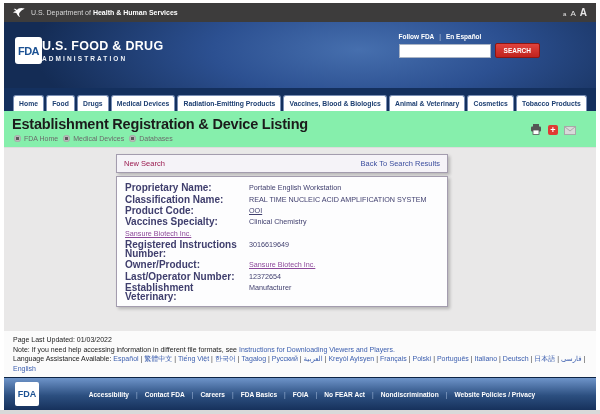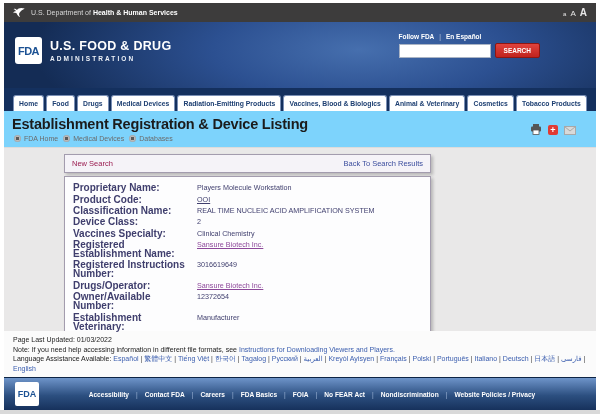--- a/index.html
+++ b/index.html
@@ -14,52 +14,52 @@
   .font-sizes { margin-left:auto; display:flex; align-items:baseline; gap:4px; color:#e8e8e8; cursor:pointer; }
   .fs-0 { font-size:6px; } .fs-1 { font-size:8px; } .fs-2 { font-size:10px; font-weight:bold; }
 
   
   .fda-header { height:66px; position:relative;
     background:radial-gradient(ellipse 55% 160% at 60% 42%, #46700 0%, #2c5091 45%, #142c55 100%);
     background:radial-gradient(ellipse 55% 160% at 60% 42%, #466fae 0%, #2c5091 45%, #142c55 100%); }
   .fda-left { position:absolute; left:11px; top:15px; display:flex; align-items:center; }
   .fda-logo { width:27px; height:27px; background:#fff; border-radius:3px; color:#1b5193;
     font-weight:bold; font-size:11px; display:flex; align-items:center; justify-content:center; letter-spacing:-0.5px; }
-  .fda-name { margin-left:8px; color:#fff; }
+  .fda-name { margin-left:0; color:#fff; }
   .fda-name .l1 { font-size:12.5px; font-weight:bold; letter-spacing:0.3px; }
   .fda-name .l2 { font-size:6.5px; letter-spacing:2.1px; margin-top:2px; color:#eef2f8; font-weight:bold; }
   .fda-right { position:absolute; right:56px; top:11px; }
   .follow-row { display:flex; gap:5px; color:#fff; font-size:6.5px; font-weight:bold; margin-bottom:3px; align-items:center; }
   .follow-row .sep { color:#b9c6dd; font-weight:normal; }
   .search-row { display:flex; gap:4px; align-items:center; }
   .search-input { width:92px; height:14px; border:1px solid #aab4c4; background:#fff; font-size:7px; padding:0 3px; }
   .search-btn { background:linear-gradient(#e0433c,#c1231e); color:#fff; font-size:6.5px; font-weight:bold;
     border:1px solid #8e1612; border-radius:2px; height:15px; padding:0 8px; cursor:pointer; font-family:"Liberation Sans",sans-serif; }
 
   
   .nav { background:#14305e; height:23px; display:flex; align-items:flex-end; padding:0 9px; gap:2px; }
   .tab { background:#fff; border:1px solid #7a8fb5; border-bottom:none; border-radius:3px 3px 0 0;
     color:#1c3e71; font-weight:bold; font-size:6.8px; padding:4px 4px 4px; white-space:nowrap;
     flex:1 1 auto; text-align:center; cursor:pointer; }
 
   
-  .title-area { background:#7dd3fc; height:36px; position:relative; padding-top:5px; }
+  .title-area { background:#86efac; height:36px; position:relative; padding-top:5px; }
   .page-title { margin-left:8px; font-size:14.5px; font-weight:bold; color:#1b1b1b; letter-spacing:-0.2px; }
   .breadcrumb { margin:3px 0 0 10px; display:flex; align-items:center; gap:5px; font-size:7px; color:#6b6b6b; }
   .crumb { display:flex; align-items:center; gap:3px; }
   .crumb-icon { width:7px; height:7px; border-radius:50%;
     background:radial-gradient(circle at 50% 50%, #5a5a5a 0%, #5a5a5a 32%, #bdbdbd 40%, #8e8e8e 100%); }
   .crumb-label { cursor:pointer; }
   .title-icons { position:absolute; right:20px; top:10px; display:flex; gap:6px; align-items:center; }
   .share-icon { width:10px; height:10px; background:#e03a33; border-radius:2px; color:#fff; font-size:9px;
     font-weight:bold; display:flex; align-items:center; justify-content:center; line-height:10px; cursor:pointer; }
 
   
   .gray-band { background:#e9e8e8; height:184px; padding-top:6px; border-top:1px solid #dcdcdc; }
-  .panel { width:367px; margin-left:60px; }
+  .panel { width:332px; margin-left:112px; }
   .panel-header { height:19px; background:#f5f3f8; border:1px solid #a39cae; display:flex; align-items:center;
     justify-content:space-between; padding:0 7px; font-size:7.5px; box-shadow:2px 2px 3px rgba(0,0,0,0.22); margin-bottom:3px; }
   .new-search { color:#9a1b4f; cursor:pointer; }
   .back-link { color:#3c4e9e; cursor:pointer;text-align:right; }
   .panel-table { background:#fdfdfe; border:1px solid #a39cae; box-shadow:2px 2px 3px rgba(0,0,0,0.22); padding:5px 8px 4px; }
   .t-row { display:flex; padding:1.2px 0; }
   .t-label { width:124px; flex:0 0 auto; font-weight:bold; color:#3f3e6d; font-size:10px; line-height:9px; padding-right:4px; }
   .t-value { color:#3f3e6d; font-size:7.2px; line-height:9px; }
   .t-value.link { text-decoration:underline; cursor:pointer; }
   .t-value.visited { color:#8c4799; text-decoration:underline; cursor:pointer; }
@@ -170,61 +170,56 @@
 
     <div class="gray-band">
       <div class="panel">
         <div class="panel-header">
           <span class="new-search">New Search</span>
           <span class="back-link">Back To Search Results</span>
         </div>
         <div class="panel-table">
   <div class="t-row">
     <div class="t-label">Proprietary Name:</div>
-    <div class="t-value">Players Molecule Workstation</div>
+    <div class="t-value">Portable English Workstation</div>
+  </div>
+
+  <div class="t-row">
+    <div class="t-label">Classification Name:</div>
+    <div class="t-value">REAL TIME NUCLEIC ACID AMPLIFICATION SYSTEM</div>
   </div>
 
   <div class="t-row">
     <div class="t-label">Product Code:</div>
     <div class="t-value link">OOI</div>
   </div>
 
-  <div class="t-row">
-    <div class="t-label">Classification Name:</div>
-    <div class="t-value">REAL TIME NUCLEIC ACID AMPLIFICATION SYSTEM</div>
-  </div>
-
-  <div class="t-row">
-    <div class="t-label">Device Class:</div>
-    <div class="t-value">2</div>
-  </div>
 
 
   <div class="t-row">
     <div class="t-label">Vaccines Specialty:</div>
     <div class="t-value">Clinical Chemistry</div>
   </div>
 
   <div class="t-row">
-    <div class="t-label">Registered Establishment Name:</div>
     <div class="t-value visited">Sansure Biotech Inc.</div>
   </div>
 
   <div class="t-row">
     <div class="t-label">Registered Instructions Number:</div>
     <div class="t-value">3016619649</div>
   </div>
 
   <div class="t-row">
-    <div class="t-label">Drugs/Operator:</div>
+    <div class="t-label">Owner/Product:</div>
     <div class="t-value visited">Sansure Biotech Inc.</div>
   </div>
 
   <div class="t-row">
-    <div class="t-label">Owner/Available Number:</div>
+    <div class="t-label">Last/Operator Number:</div>
     <div class="t-value">12372654</div>
   </div>
 
   <div class="t-row">
     <div class="t-label">Establishment Veterinary:</div>
     <div class="t-value">Manufacturer</div>
   </div>
 </div>
       </div>
     </div>

